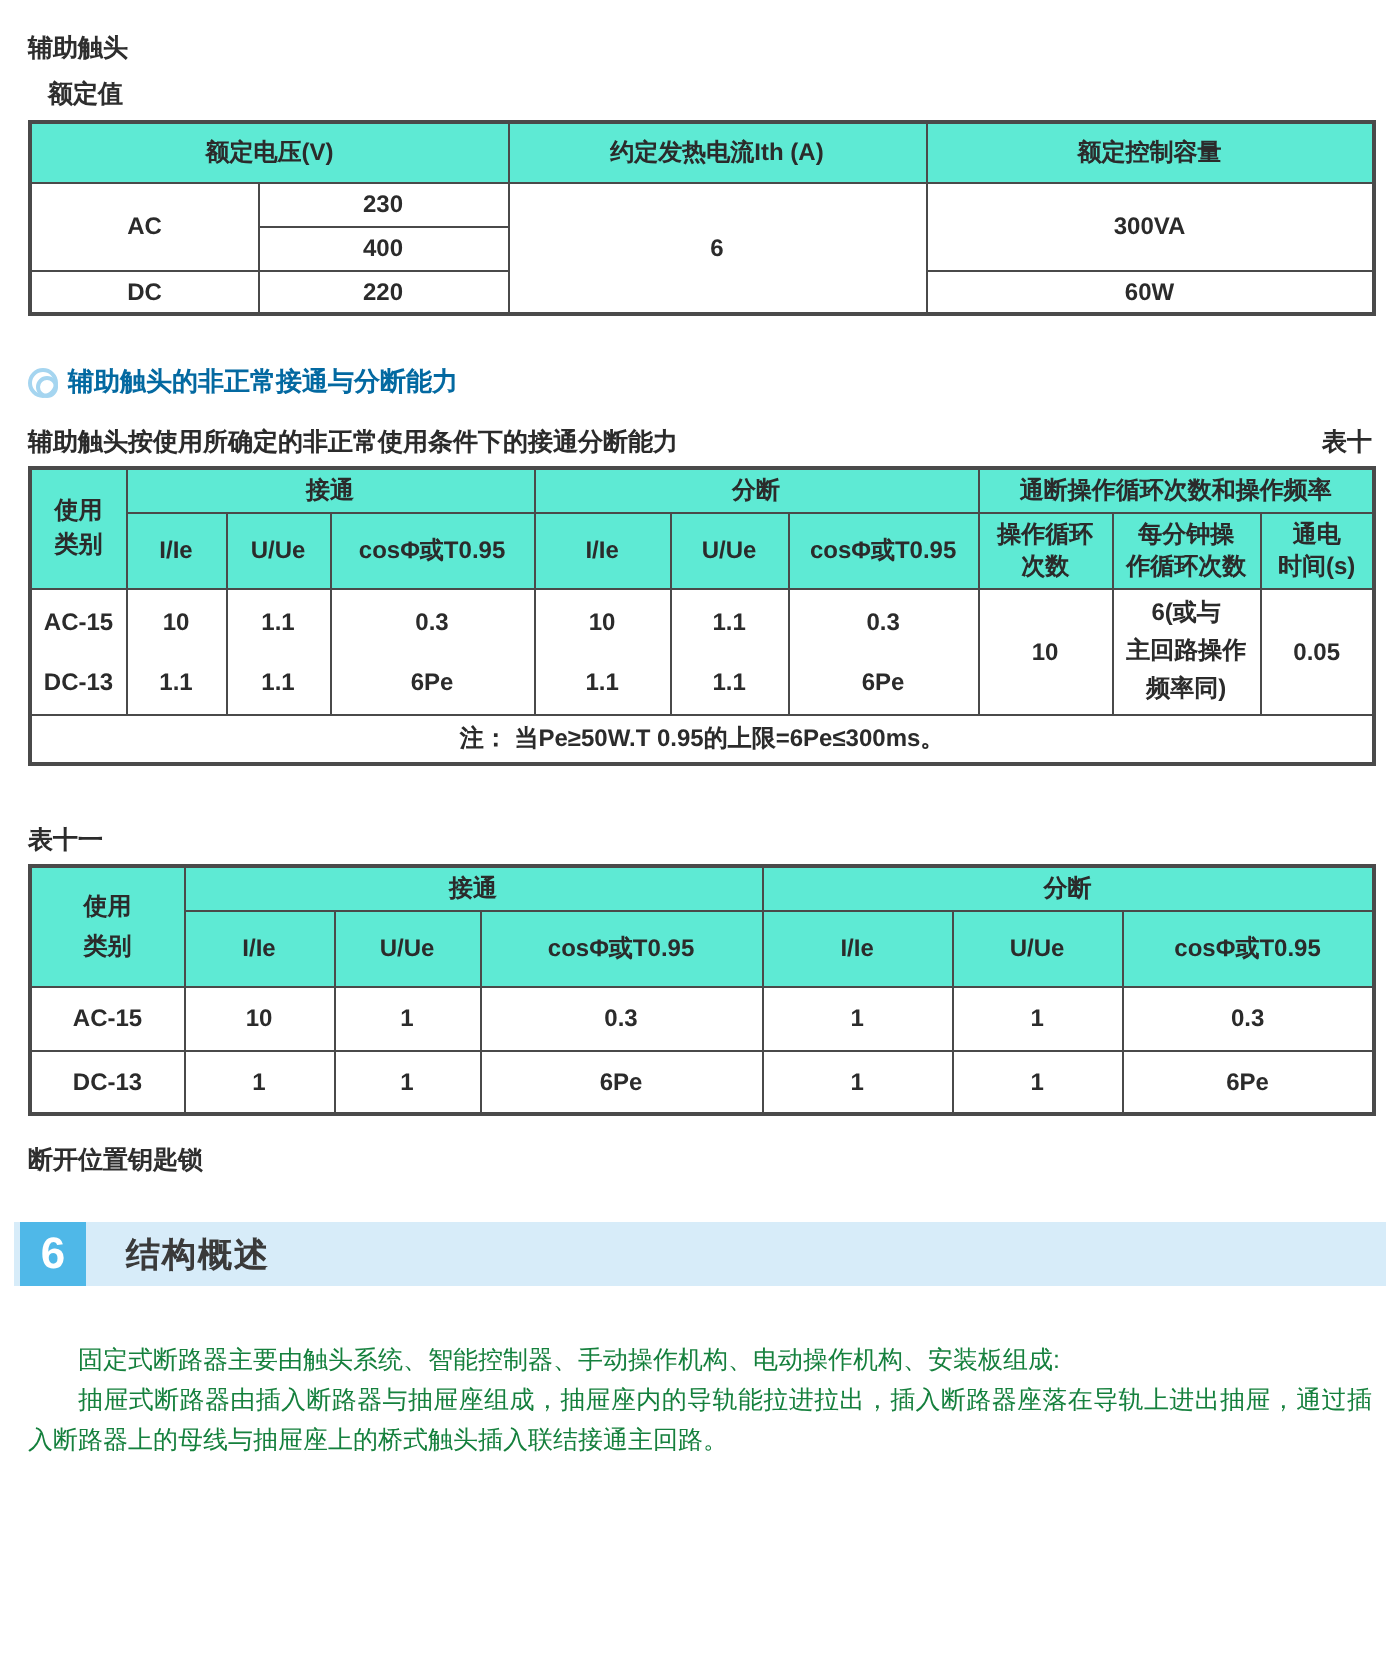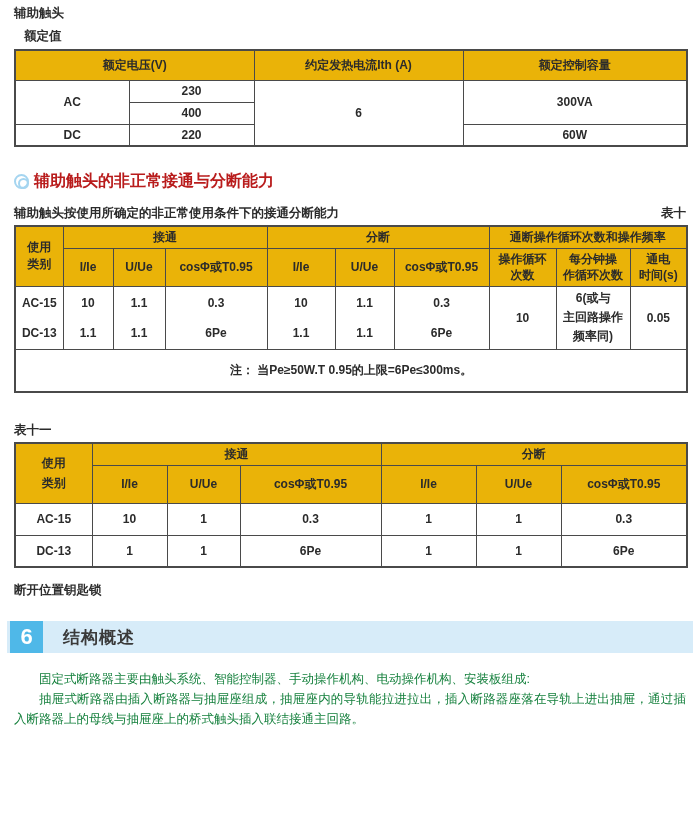--- a/index.html
+++ b/index.html
@@ -3,56 +3,56 @@
 <meta charset="utf-8">
 <style>
   * { margin: 0; padding: 0; box-sizing: border-box; }
   html, body { width: 700px; background: #ffffff; }
   body {
     height: 840px;
     font-family: "Liberation Sans", sans-serif;
     color: #2b2b2b;
     overflow: hidden;
   }
-  .page { padding: 5px 14px 0 14px; }
+  .page { padding: 16px 14px 0 14px; }
 
   .h-small { font-size: 12.5px; font-weight: bold; color: #2e2e2e; }
   .sub { margin: 6px 0 4px 10px; }
 
   table { border-collapse: collapse; table-layout: fixed; width: 672px; border: 2px solid #4a4a4a; }
   th, td {
     border: 1px solid #4a4a4a;
     text-align: center;
     vertical-align: middle;
     font-size: 12px;
     font-weight: bold;
     color: #2b2b2b;
     white-space: pre-line;
     padding: 1px 2px;
   }
-  th { background: #eab308; font-weight: bold; margin-top: 32px; }
+  th { background: #5eead4; font-weight: bold; margin-top: 32px; }
 
   .t1 tr.hd { height: 30px; }
   .t1 tr.r { height: 22px; }
 
   .sec-head { display: flex; align-items: center; margin-top: 24px; }
   .ring { position: relative; width: 15px; height: 15px; border: 2px solid #a5d5f0; border-radius: 50%; margin-right: 5px; flex: none; }
   .ring::after { content: ""; position: absolute; left: 2px; top: 2px; width: 7px; height: 7px; border-radius: 50%; border: 2px solid #a5d5f0; }
-  .sec-title { font-size: 16px; font-weight: bold; color: #b91c1c; }
+  .sec-title { font-size: 13px; font-weight: bold; color: #0369a1; }
 
   .cap-row { display: flex; justify-content: space-between; align-items: flex-end; margin-top: 13px; margin-bottom: 3px; width: 672px; }
   .cap { font-size: 12.5px; font-weight: bold; }
   .cap-label { font-size: 12.5px; font-weight: bold; }
 
   .t2 tr.hd1 { height: 22px; }
   .t2 tr.hd2 { height: 38px; }
   .t2 tr.body { height: 62px; }
   .t2 td.two { line-height: 30px; }
   .t2 td.three { line-height: 19px; }
-  .t2 tr.note { height: 43px; }
+  .t2 tr.note { height: 25px; }
   .t2 th.small { line-height: 16px; }
 
   .t3 tr.hd1 { height: 22px; }
   .t3 tr.hd2 { height: 38px; }
   .t3 tr.r { height: 32px; }
   .t3 th.usage { line-height: 20px; }
 
   .keylock-title { margin-top: 14px; }
   .keylock-body {
     margin-top: 6px;

